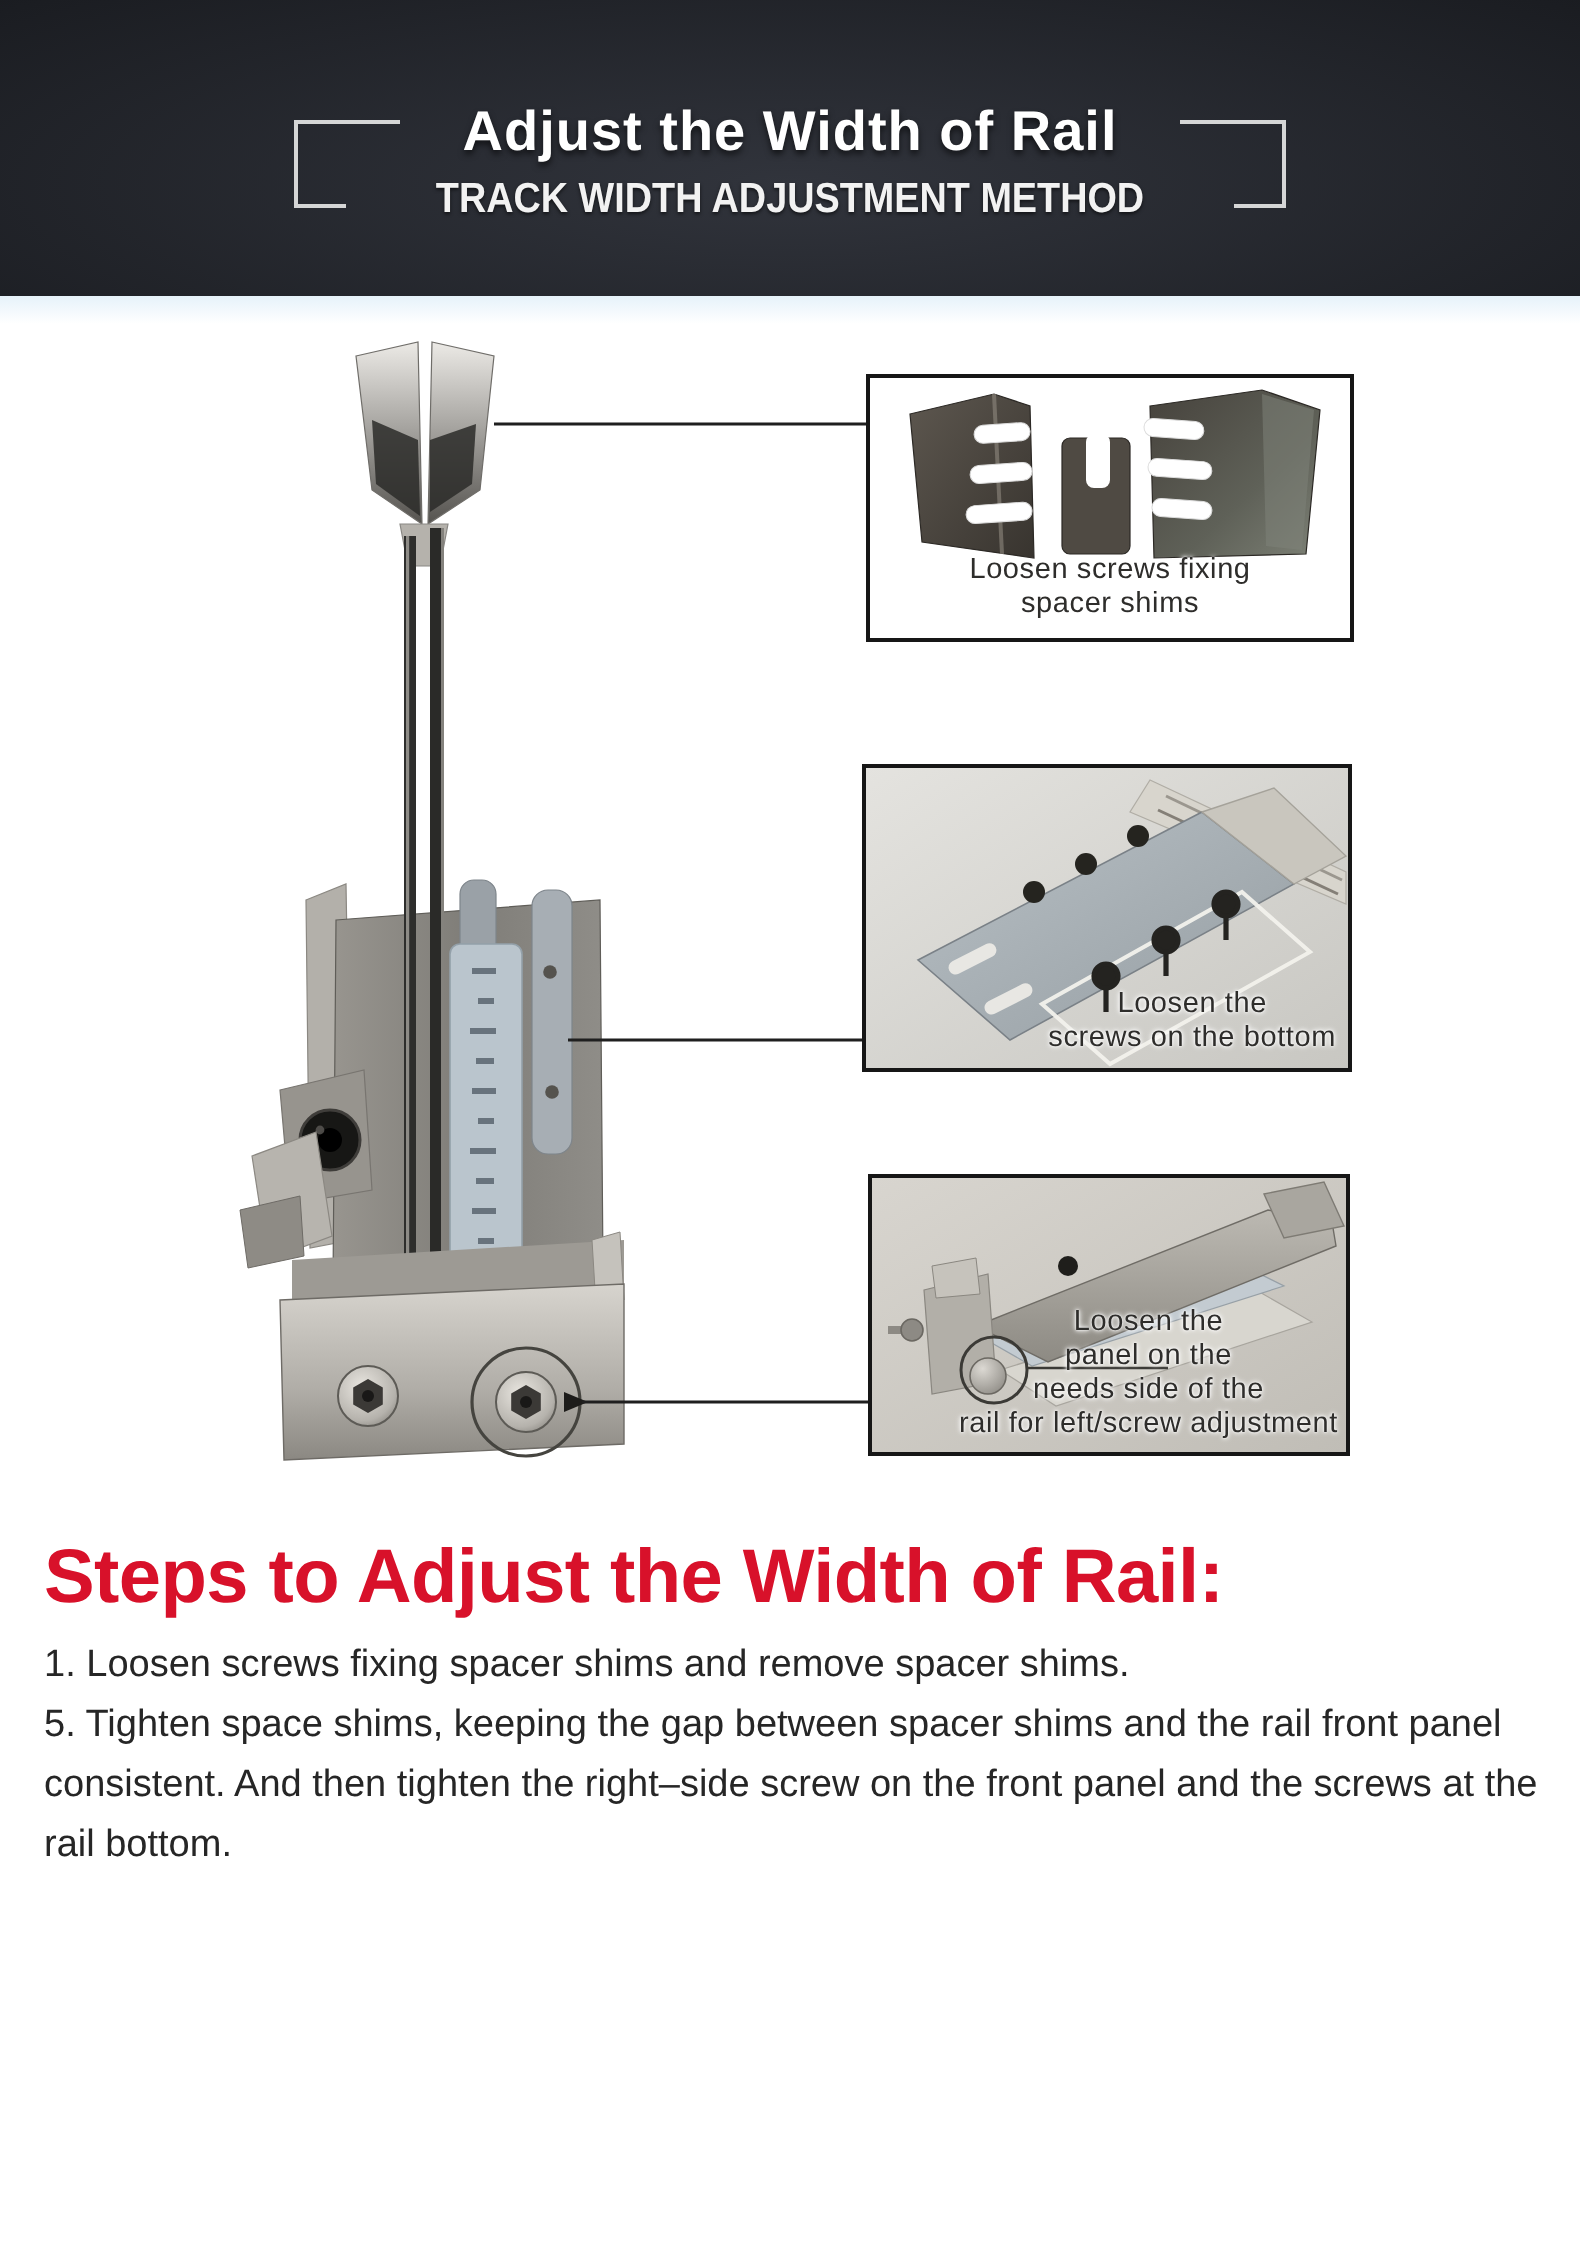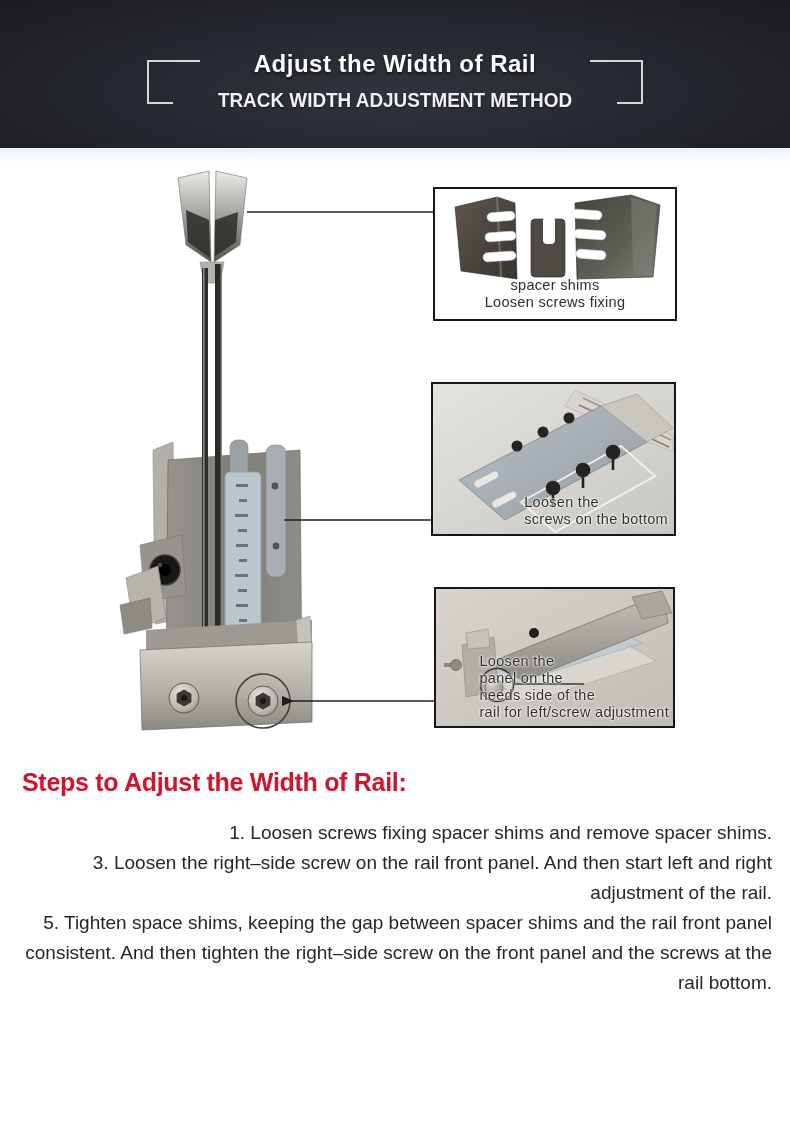--- a/index.html
+++ b/index.html
@@ -8,21 +8,21 @@
     background:#ffffff;overflow:hidden;
     font-family:"Liberation Sans",sans-serif;
   }
   
   .banner{
     position:absolute;left:0;top:0;width:790px;height:148px;
     background:radial-gradient(ellipse 120% 160% at 50% 62%, #31343c 0%, #1b1d22 55%, #0a0b0d 100%);
   }
   .banner-title{
     position:absolute;left:0;top:50px;width:790px;text-align:center;
-    color:#ffffff;font-size:24px;font-weight:bold;letter-spacing:.5px;
+    color:#ffffff;font-size:28px;font-weight:bold;letter-spacing:.5px;
     text-shadow:0 2px 3px rgba(0,0,0,.6);
   }
   .banner-subtitle{
     position:absolute;left:0;top:88px;width:790px;text-align:center;
     color:#f2f2f2;font-size:21px;font-weight:bold;letter-spacing:0;
     transform:scaleX(.9);transform-origin:50% 50%;
     text-shadow:0 1px 2px rgba(0,0,0,.6);
   }
   .banner-brackets{position:absolute;left:0;top:0;}
   
@@ -35,31 +35,31 @@
     position:absolute;background:#ffffff;border:2px solid #161616;box-sizing:border-box;
     overflow:hidden;
   }
   .callout svg{position:absolute;left:0;top:0;}
   .cap{
     position:absolute;color:#2e2d2b;font-size:14.5px;line-height:17px;letter-spacing:.3px;
     text-shadow:0 0 3px #fff,0 0 2px #fff,0 0 1px #fff;
   }
   .cap span{display:block;}
   .cap.center{left:0;right:0;text-align:center;}
-  .cap.right{right:6px;text-align:left;}
+  .cap.right{right:6px;text-align:center;}
   
   .steps-heading{
     position:absolute;left:22px;top:768px;margin:0;
-    font-size:25px;font-weight:bold;letter-spacing:-.3px;color:#d8112a;
+    font-size:38px;font-weight:bold;letter-spacing:-.3px;color:#d8112a;
   }
   .steps{
     position:absolute;left:22px;top:818px;width:750px;
     font-size:19px;line-height:30px;color:#262626;
   }
-  .steps p{margin:0;text-align:right;}
+  .steps p{margin:0;}
 </style>
 </head>
 <body>
 
 <div class="page">
 
   <header class="banner">
     <svg class="banner-brackets" width="790" height="148" viewBox="0 0 790 148">
       <g stroke="#e9e9e9" stroke-width="2" fill="none" opacity=".9">
         <polyline points="200,61 148,61 148,103 173,103"></polyline>
@@ -198,22 +198,22 @@
       <rect x="108" y="24" width="12" height="27" rx="4" fill="#ffffff"></rect>
       <polygon points="140,10 196,2 225,12 218,84 142,86" fill="url(#shimG2)" stroke="#2c2925" stroke-width=".6"></polygon>
       <polygon points="196,4 222,12 216,82 198,80" fill="#7e8278" opacity=".55"></polygon>
       <g fill="#ffffff" stroke="#dcdcdc" stroke-width=".5">
         <rect x="137" y="17" width="30" height="9" rx="4.5" transform="rotate(4 152 21)"></rect>
         <rect x="139" y="37" width="32" height="9" rx="4.5" transform="rotate(4 155 41)"></rect>
         <rect x="141" y="57" width="30" height="9" rx="4.5" transform="rotate(4 156 61)"></rect>
       </g>
     </svg>
     <div class="cap center" style="bottom:8px;">
+      <span>Loosen screws fixing</span>
       <span>spacer shims</span>
-      <span>Loosen screws fixing</span>
     </div>
   </div>
 
   <div class="callout" style="left:431px;top:382px;width:245px;height:154px;">
     <svg width="241" height="150" viewBox="0 0 241 150">
       <defs>
         <linearGradient id="bg2" x1="0" y1="0" x2="1" y2="1">
           <stop offset="0" stop-color="#e4e3df"></stop>
             <stop offset="1" stop-color="#c8c7c2"></stop>
         </linearGradient>
@@ -290,17 +290,16 @@
       <span>Loosen the</span>
       <span>panel on the</span>
       <span>needs side of the</span>
       <span>rail for left/screw adjustment</span>
     </div>
   </div>
 
   <h2 class="steps-heading">Steps to Adjust the Width of Rail:</h2>
   <div class="steps">
     <p>1. Loosen screws fixing spacer shims and remove spacer shims.</p>
-    <p>3. Loosen the right–side screw on the rail front panel. And then start left and right adjustment of the rail.</p>
     <p>5. Tighten space shims, keeping the gap between spacer shims and the rail front panel consistent. And then tighten the right–side screw on the front panel and the screws at the rail bottom.</p>
   </div>
 
 </div>
 
 </body></html>

